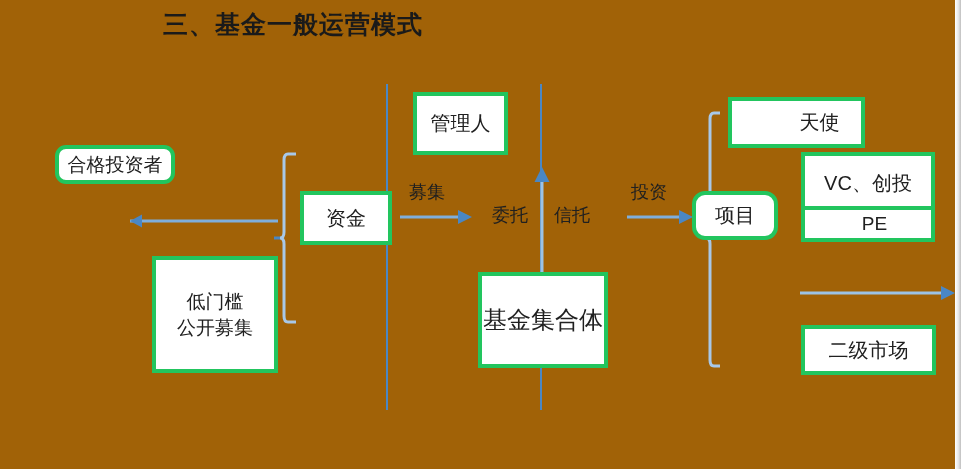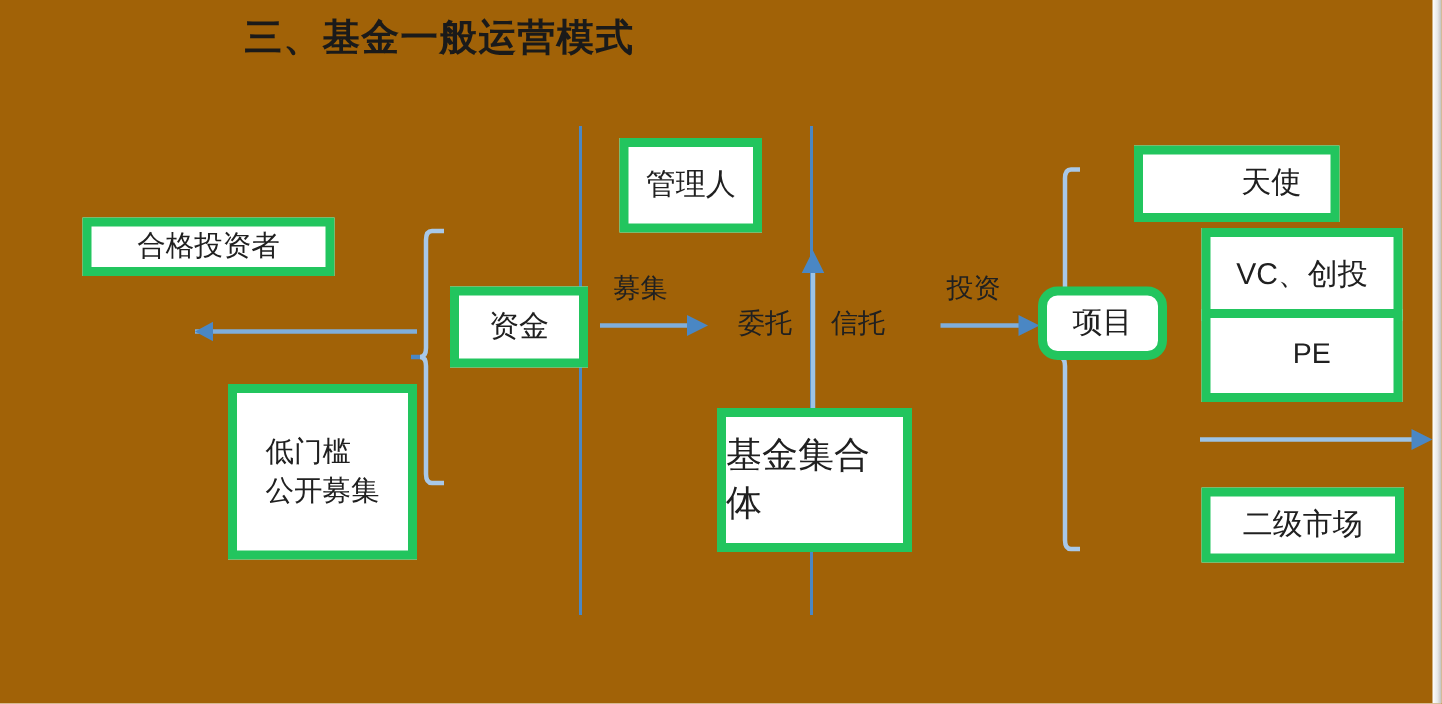--- a/index.html
+++ b/index.html
@@ -24,29 +24,29 @@
     font-size: 25px;
     font-weight: bold;
     color: #1a1a1a;
     letter-spacing: 1px;
     white-space: nowrap;
     font-family: "Liberation Serif", "DejaVu Serif", serif;
   }
   .box {
     position: absolute;
     box-sizing: border-box;
-    border: 6px solid #22c55e;
+    border: 4px solid #22c55e;
     background: #ffffff;
     display: flex;
     align-items: center;
     justify-content: center;
     color: #202020;
     font-size: 19px;
     line-height: 1.35;
-    text-align: left;
+    text-align: center;
     white-space: pre-line;
     font-family: "Liberation Serif", "DejaVu Serif", serif;
   }
   .box.sans { font-family: "Liberation Sans", "DejaVu Sans", sans-serif; }
   .vline {
     position: absolute;
     width: 2px;
     background: #4a87c4;
   }
   .label {
@@ -76,21 +76,21 @@
 </head>
 <body>
 
 <div id="canvas">
 
   <div class="title">三、基金一般运营模式</div>
 
   <div class="vline" style="left:386px; top:84px; height:326px;"></div>
   <div class="vline" style="left:540px; top:84px; height:326px;"></div>
 
-  <div class="box" style="left:55px; top:145px; width:168px; height:39px; font-size:19px;">合格投资者</div>
+  <div class="box" style="left:55px; top:145px; width:120px; height:39px; font-size:19px;border-radius:11px;">合格投资者</div>
 
   <div class="box" style="left:152px; top:256px; width:126px; height:117px; font-size:19px;">低门槛
 公开募集</div>
 
   <svg class="arrow-svg" style="left:118px; top:210px;" width="170" height="24">
     <line x1="160" y1="11" x2="12" y2="11" stroke="#7faedb" stroke-width="3"></line>
     <polygon points="12,11 24,4.5 24,17.5" fill="#4a87c4"></polygon>
   </svg>
 
   <svg class="brace-svg" style="left:280px; top:150px;" width="22" height="182">
@@ -123,25 +123,25 @@
     <line x1="2" y1="11" x2="56" y2="11" stroke="#7faedb" stroke-width="3"></line>
     <polygon points="68,11 54,4 54,18" fill="#4a87c4"></polygon>
   </svg>
 
   <svg class="brace-svg" style="left:706px; top:110px;" width="20" height="262">
     <path d="M14 3 L8 3 Q4 3 4 9 L4 122 Q4 128 0 128 Q4 128 4 134 L4 250 Q4 256 8 256 L14 256" fill="none" stroke="#a8c8e8" stroke-width="3"></path>
   </svg>
 
   <div class="box" style="left:692px; top:191px; width:86px; height:49px; font-size:20px;border-radius:13px;">项目</div>
 
-  <div class="box" style="left:756px; top:97px; width:137px; height:51px; font-size:20px;padding-left:46px;">天使</div>
+  <div class="box" style="left:728px; top:97px; width:137px; height:51px; font-size:20px;padding-left:46px;">天使</div>
 
   <div class="box sans" style="left:801px; top:152px; width:134px; height:62px; font-size:20px;">VC、创投</div>
 
-  <div class="box sans" style="left:801px; top:206px; width:134px; height:62px; font-size:19px;padding-left:13px;">PE</div>
+  <div class="box sans" style="left:801px; top:206px; width:134px; height:36px; font-size:19px;padding-left:13px;">PE</div>
 
   <svg class="arrow-svg" style="left:798px; top:282px;" width="160" height="22">
     <line x1="2" y1="11" x2="144" y2="11" stroke="#9cc3e6" stroke-width="3"></line>
     <polygon points="157,11 143,4 143,18" fill="#4a87c4"></polygon>
   </svg>
 
   <div class="box" style="left:801px; top:325px; width:135px; height:50px; font-size:20px;">二级市场</div>
 
   <div class="edge-strip"></div>
 </div>

